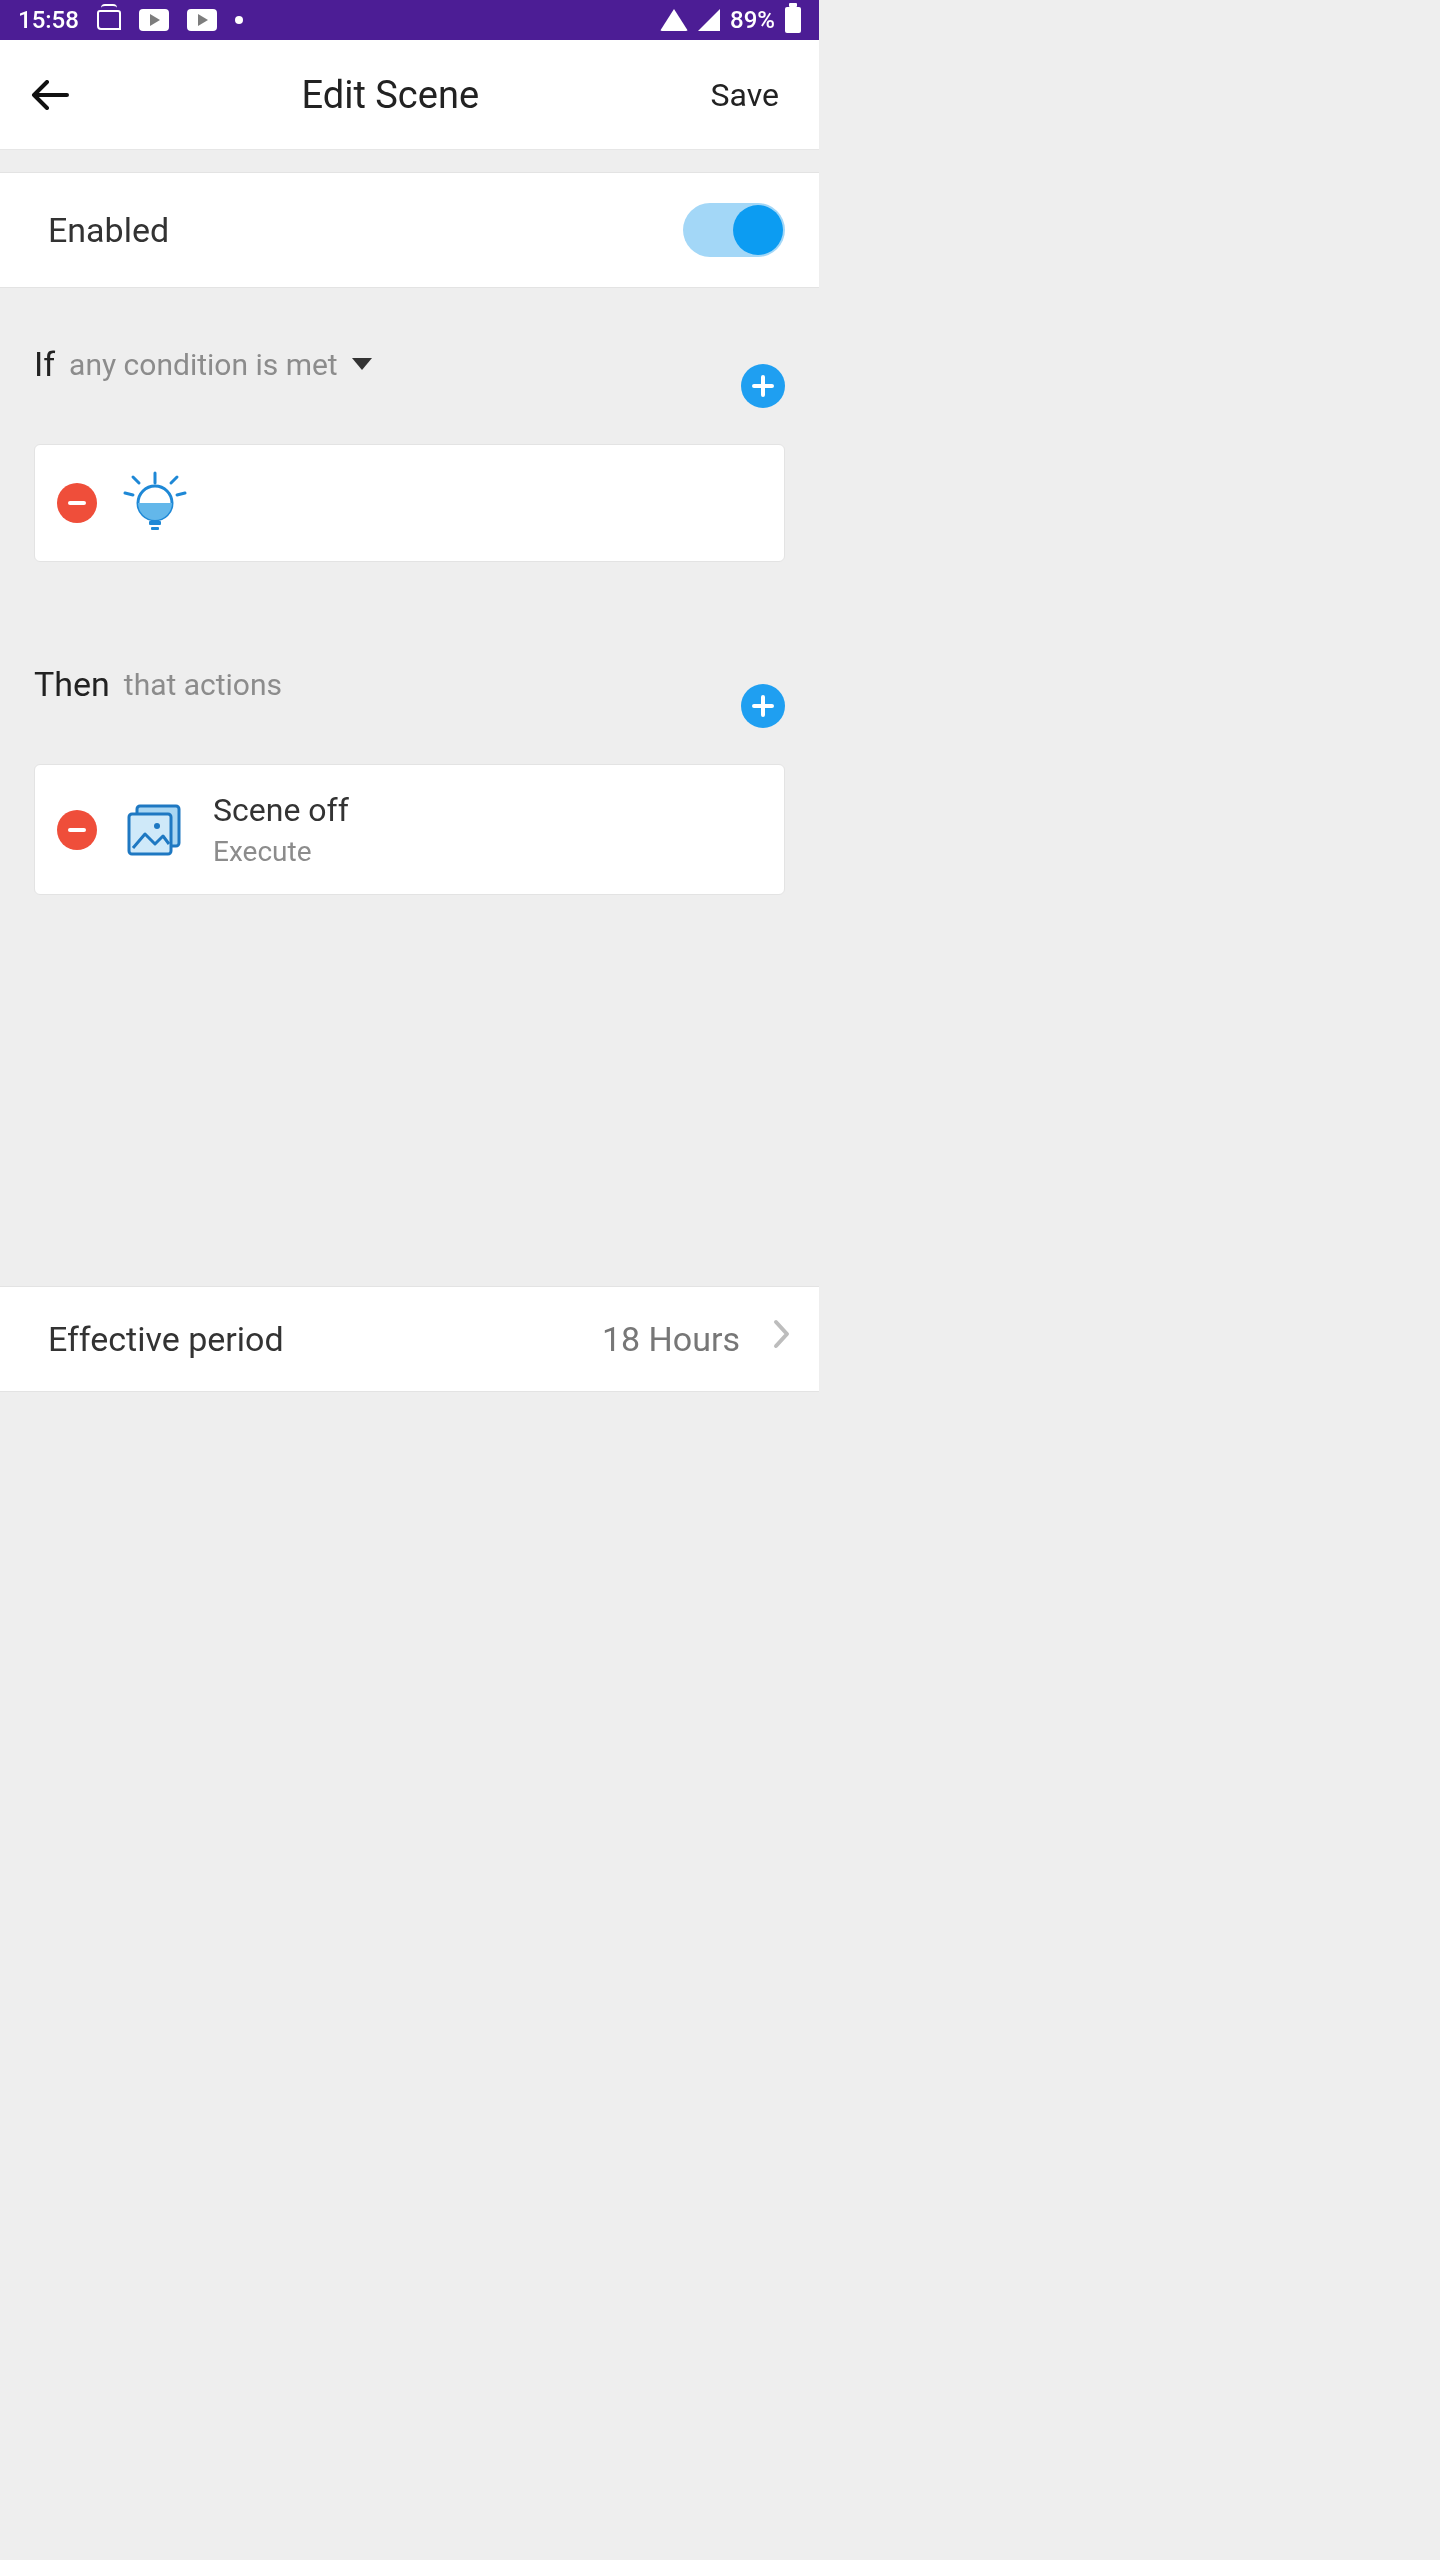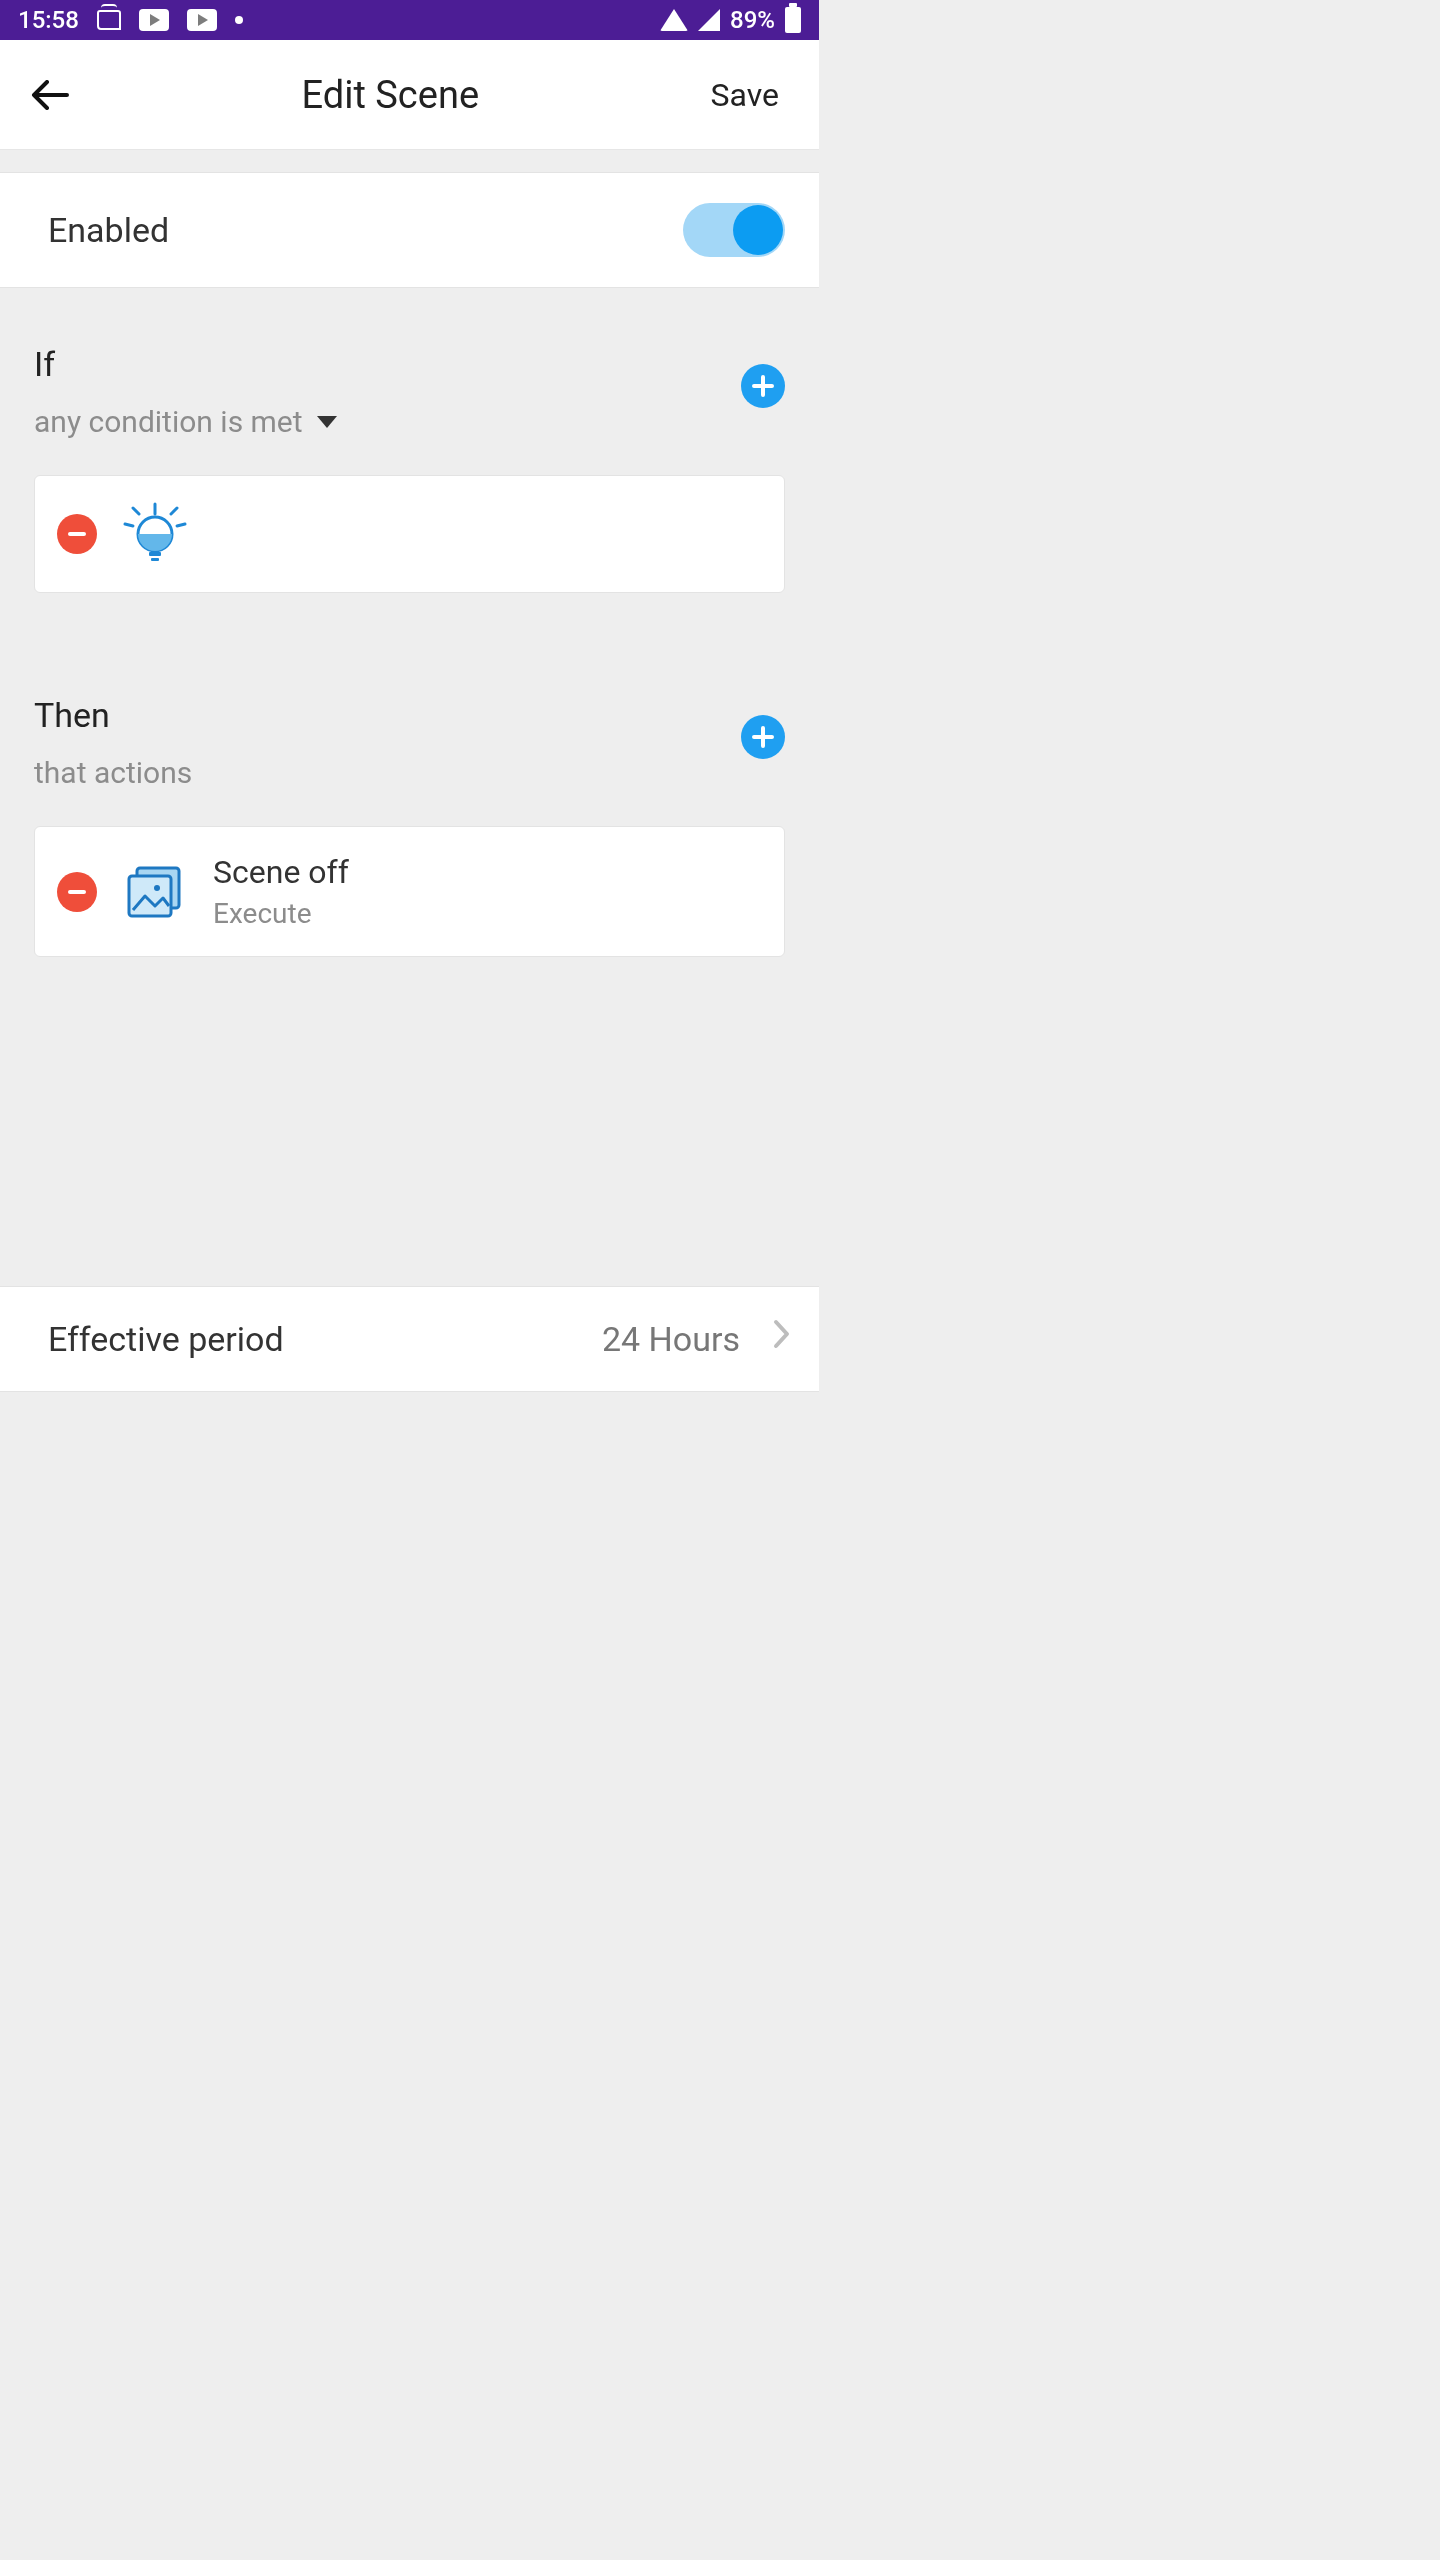--- a/index.html
+++ b/index.html
@@ -26,21 +26,21 @@
   .content { flex: 1; display: flex; flex-direction: column; }
   .spacer-sm { height: 22px; background: #eeeeee; }
   .row-white { background: #fff; }
   .enabled-row { display: flex; align-items: center; padding: 30px 34px 30px 48px; border-top: 1px solid #e3e3e3; border-bottom: 1px solid #e3e3e3; }
   .enabled-label { font-size: 34px; color: #333; }
   .toggle { margin-left: auto; width: 102px; height: 54px; background: #a3d7f7; border-radius: 30px; position: relative; cursor: pointer; }
   .toggle-knob { position: absolute; right: 2px; top: 2px; width: 50px; height: 50px; background: #0c9cf2; border-radius: 50%; }
 
   .section { padding: 0 34px; }
   .section-head { display: flex; align-items: flex-start; padding-top: 56px; }
-  .section-titles { display: flex; flex-direction: column; gap: 20px; }
+  .section-titles { display: flex; flex-direction: row; gap: 14px; }
   .section-title { font-size: 34px; color: #222; }
   .section-sub { font-size: 30px; color: #8c8c8c; display: flex; align-items: center; gap: 14px; cursor: pointer; }
   .caret-down { width: 0; height: 0; border-left: 10px solid transparent; border-right: 10px solid transparent; border-top: 12px solid #333; }
   .add-btn { margin-left: auto; width: 44px; height: 44px; background: #1f9ff1; border-radius: 50%; display: flex; align-items: center; justify-content: center; margin-top: 20px; cursor: pointer; }
   .add-btn svg { display: block; }
 
   .card { background: #fff; border: 1px solid #e3e3e3; border-radius: 6px; margin-top: 36px; padding: 26px 22px; display: flex; align-items: center; gap: 26px; cursor: pointer; }
   .remove-btn { width: 40px; height: 40px; background: #ef4e3a; border-radius: 50%; display: flex; align-items: center; justify-content: center; cursor: pointer; flex-shrink: 0; }
   .remove-btn::after { content: ""; width: 18px; height: 4px; background: #fff; border-radius: 2px; }
   .card-icon { width: 64px; height: 64px; flex-shrink: 0; display: flex; align-items: center; justify-content: center; }
@@ -162,21 +162,21 @@
         <div class="card-title">Scene off</div>
         <div class="card-sub">Execute</div>
       </div>
     </div>
   </div>
 
   <div class="flex-fill"></div>
 
   <div class="eff-row">
     <div class="eff-label">Effective period</div>
-    <div class="eff-value">24 Hours</div>
+    <div class="eff-value">18 Hours</div>
     <svg class="chevron" width="18" height="30" viewBox="0 0 18 30">
       <path d="M3 3 L14 15 L3 27" stroke="#bdbdbd" stroke-width="4" fill="none" stroke-linecap="round" stroke-linejoin="round"></path>
     </svg>
   </div>
 
 
   <div class="bottom-pad"></div>
 </div>
 
 </body></html>

